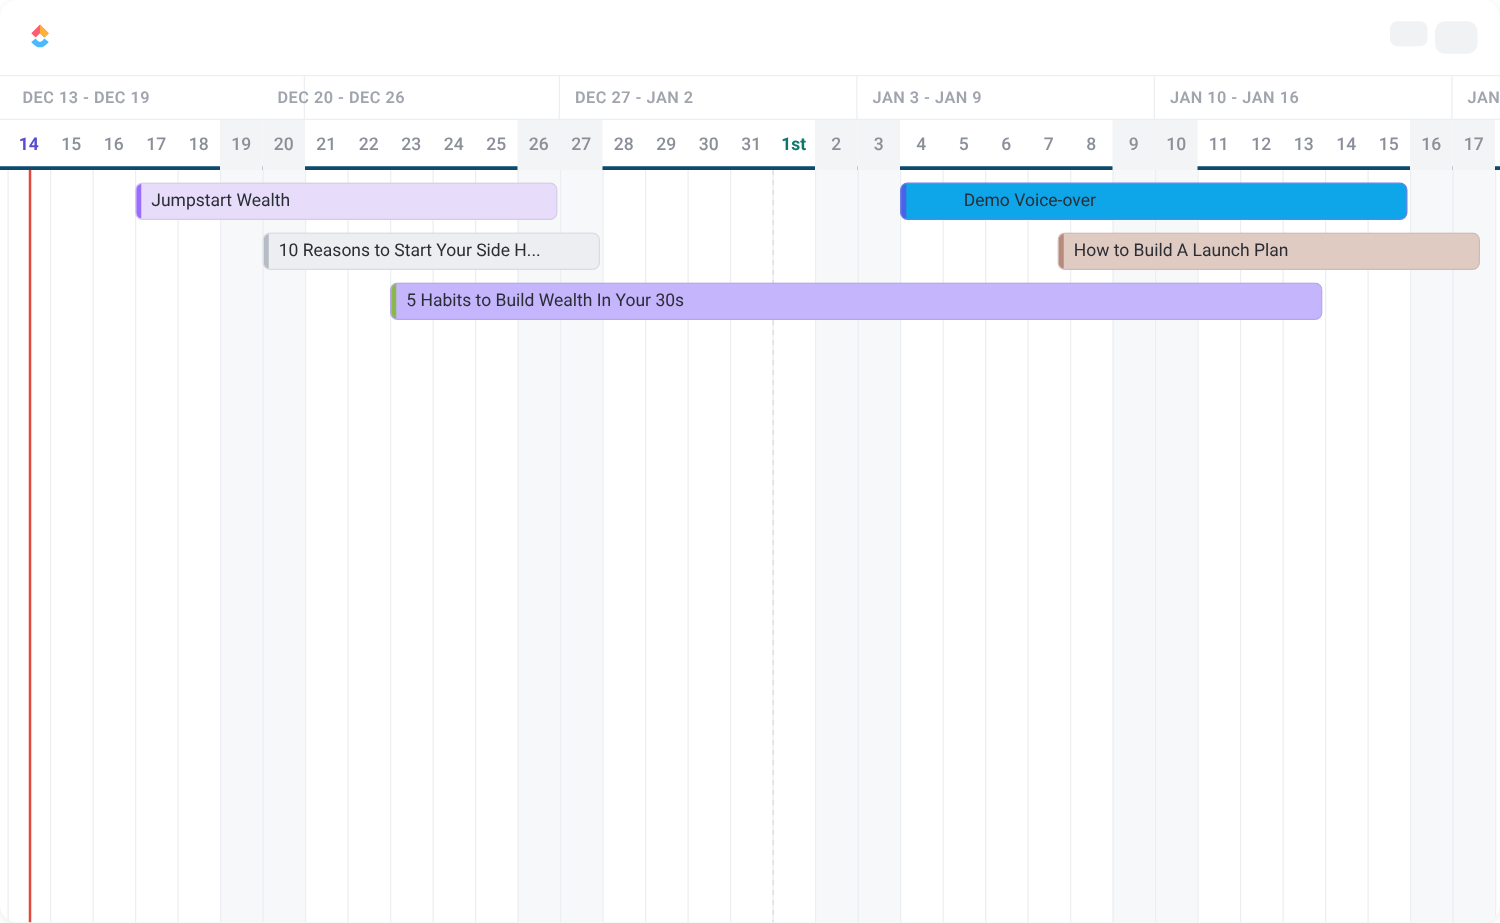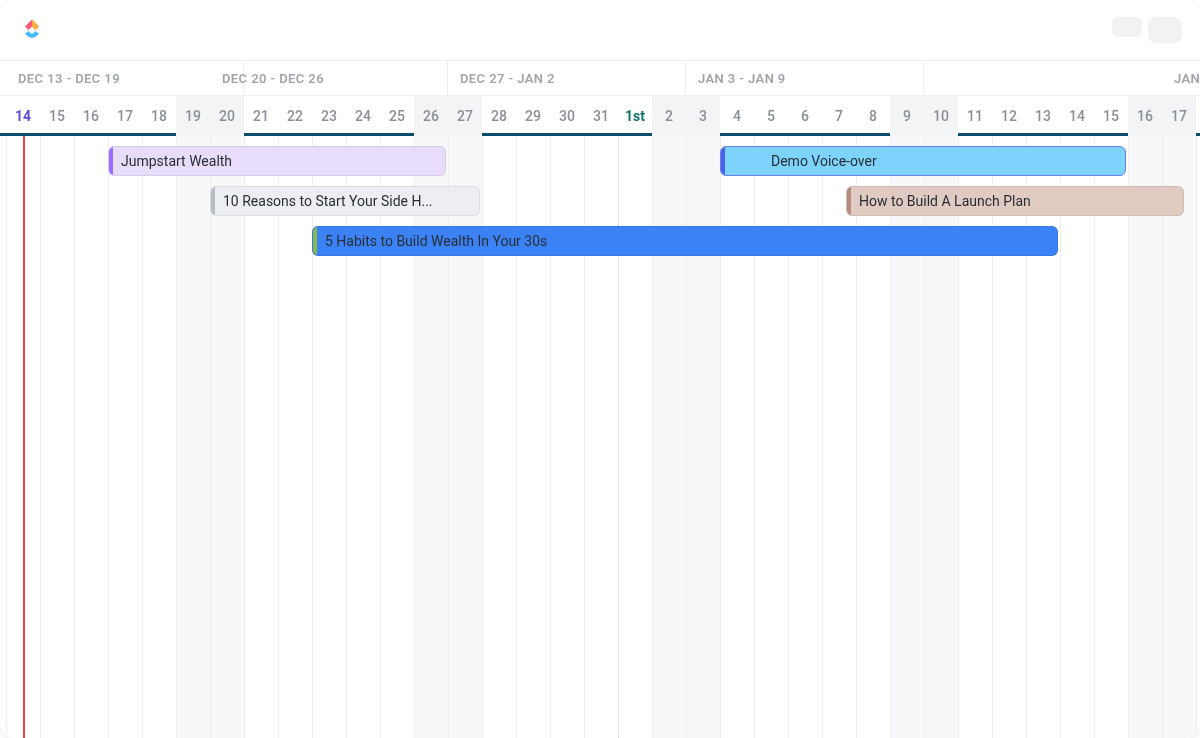--- a/index.html
+++ b/index.html
@@ -30,23 +30,23 @@
   .todayline { position:absolute; top:136px; bottom:0; width:2px; background:#e2483d; }
 
   .task { position:absolute; height:30px; border-radius:6px; display:flex; align-items:center; padding:0 10px; font-size:14px; color:#2a2e34; border:1px solid rgba(0,0,0,.08); overflow:hidden; white-space:nowrap; }
   .task .accent { position:absolute; left:0; top:0; bottom:0; width:4px; border-top-left-radius:6px; border-bottom-left-radius:6px; }
   .task span { padding-left:2px; }
 
   .t-purple { background:#e8dcfb; }
   .t-purple .accent { background:#9b6dff; }
   .t-gray   { background:#eceef1; }
   .t-gray .accent { background:#b5bcc5; }
-  .t-green  { background:#3b82f6; }
+  .t-green  { background:#c4b5fd; }
   .t-green .accent { background:#8bb84d; }
-  .t-blue   { background:#7dd3fc; border-color:#6a7fea;padding-left:48px; }
+  .t-blue   { background:#0ea5e9; border-color:#6a7fea;padding-left:48px; }
   .t-blue .accent { background:#4a62e4; }
   .t-brown  { background:#e0cbc3; }
   .t-brown .accent { background:#b78b7c; }
 </style>
 </head>
 <body>
 
 <div class="topbar">
   <div class="logo">
     <svg viewBox="0 0 32 32" width="28" height="28">
@@ -59,20 +59,21 @@
     <div class="pill"></div>
     <div class="pill big"></div>
   </div>
 </div>
 
 <div class="ranges" id="ranges">
     <div class="range-label" style="left: 6px; width: 238px;">DEC 13 - DEC 19</div>
     <div class="range-label" style="left: 210px; width: 238px;">DEC 20 - DEC 26</div>
     <div class="range-label" style="left: 448px; width: 238px;">DEC 27 - JAN 2</div>
     <div class="range-label" style="left: 686px; width: 238px;">JAN 3 - JAN 9</div>
+    <div class="range-label" style="left: 924px; width: 238px;">JAN 10 - JAN 16</div>
     <div class="range-label" style="left: 1162px; width: 102px;">JAN</div>
   </div>
 
 <div class="days" id="days">
     <div class="daycell today" style="left: 6px; width: 34px;">14</div>
     <div class="daycell" style="left: 40px; width: 34px;">15</div>
     <div class="daycell" style="left: 74px; width: 34px;">16</div>
     <div class="daycell" style="left: 108px; width: 34px;">17</div>
     <div class="daycell" style="left: 142px; width: 34px;">18</div>
     <div class="daycell shade" style="left: 176px; width: 34px;">19</div>

